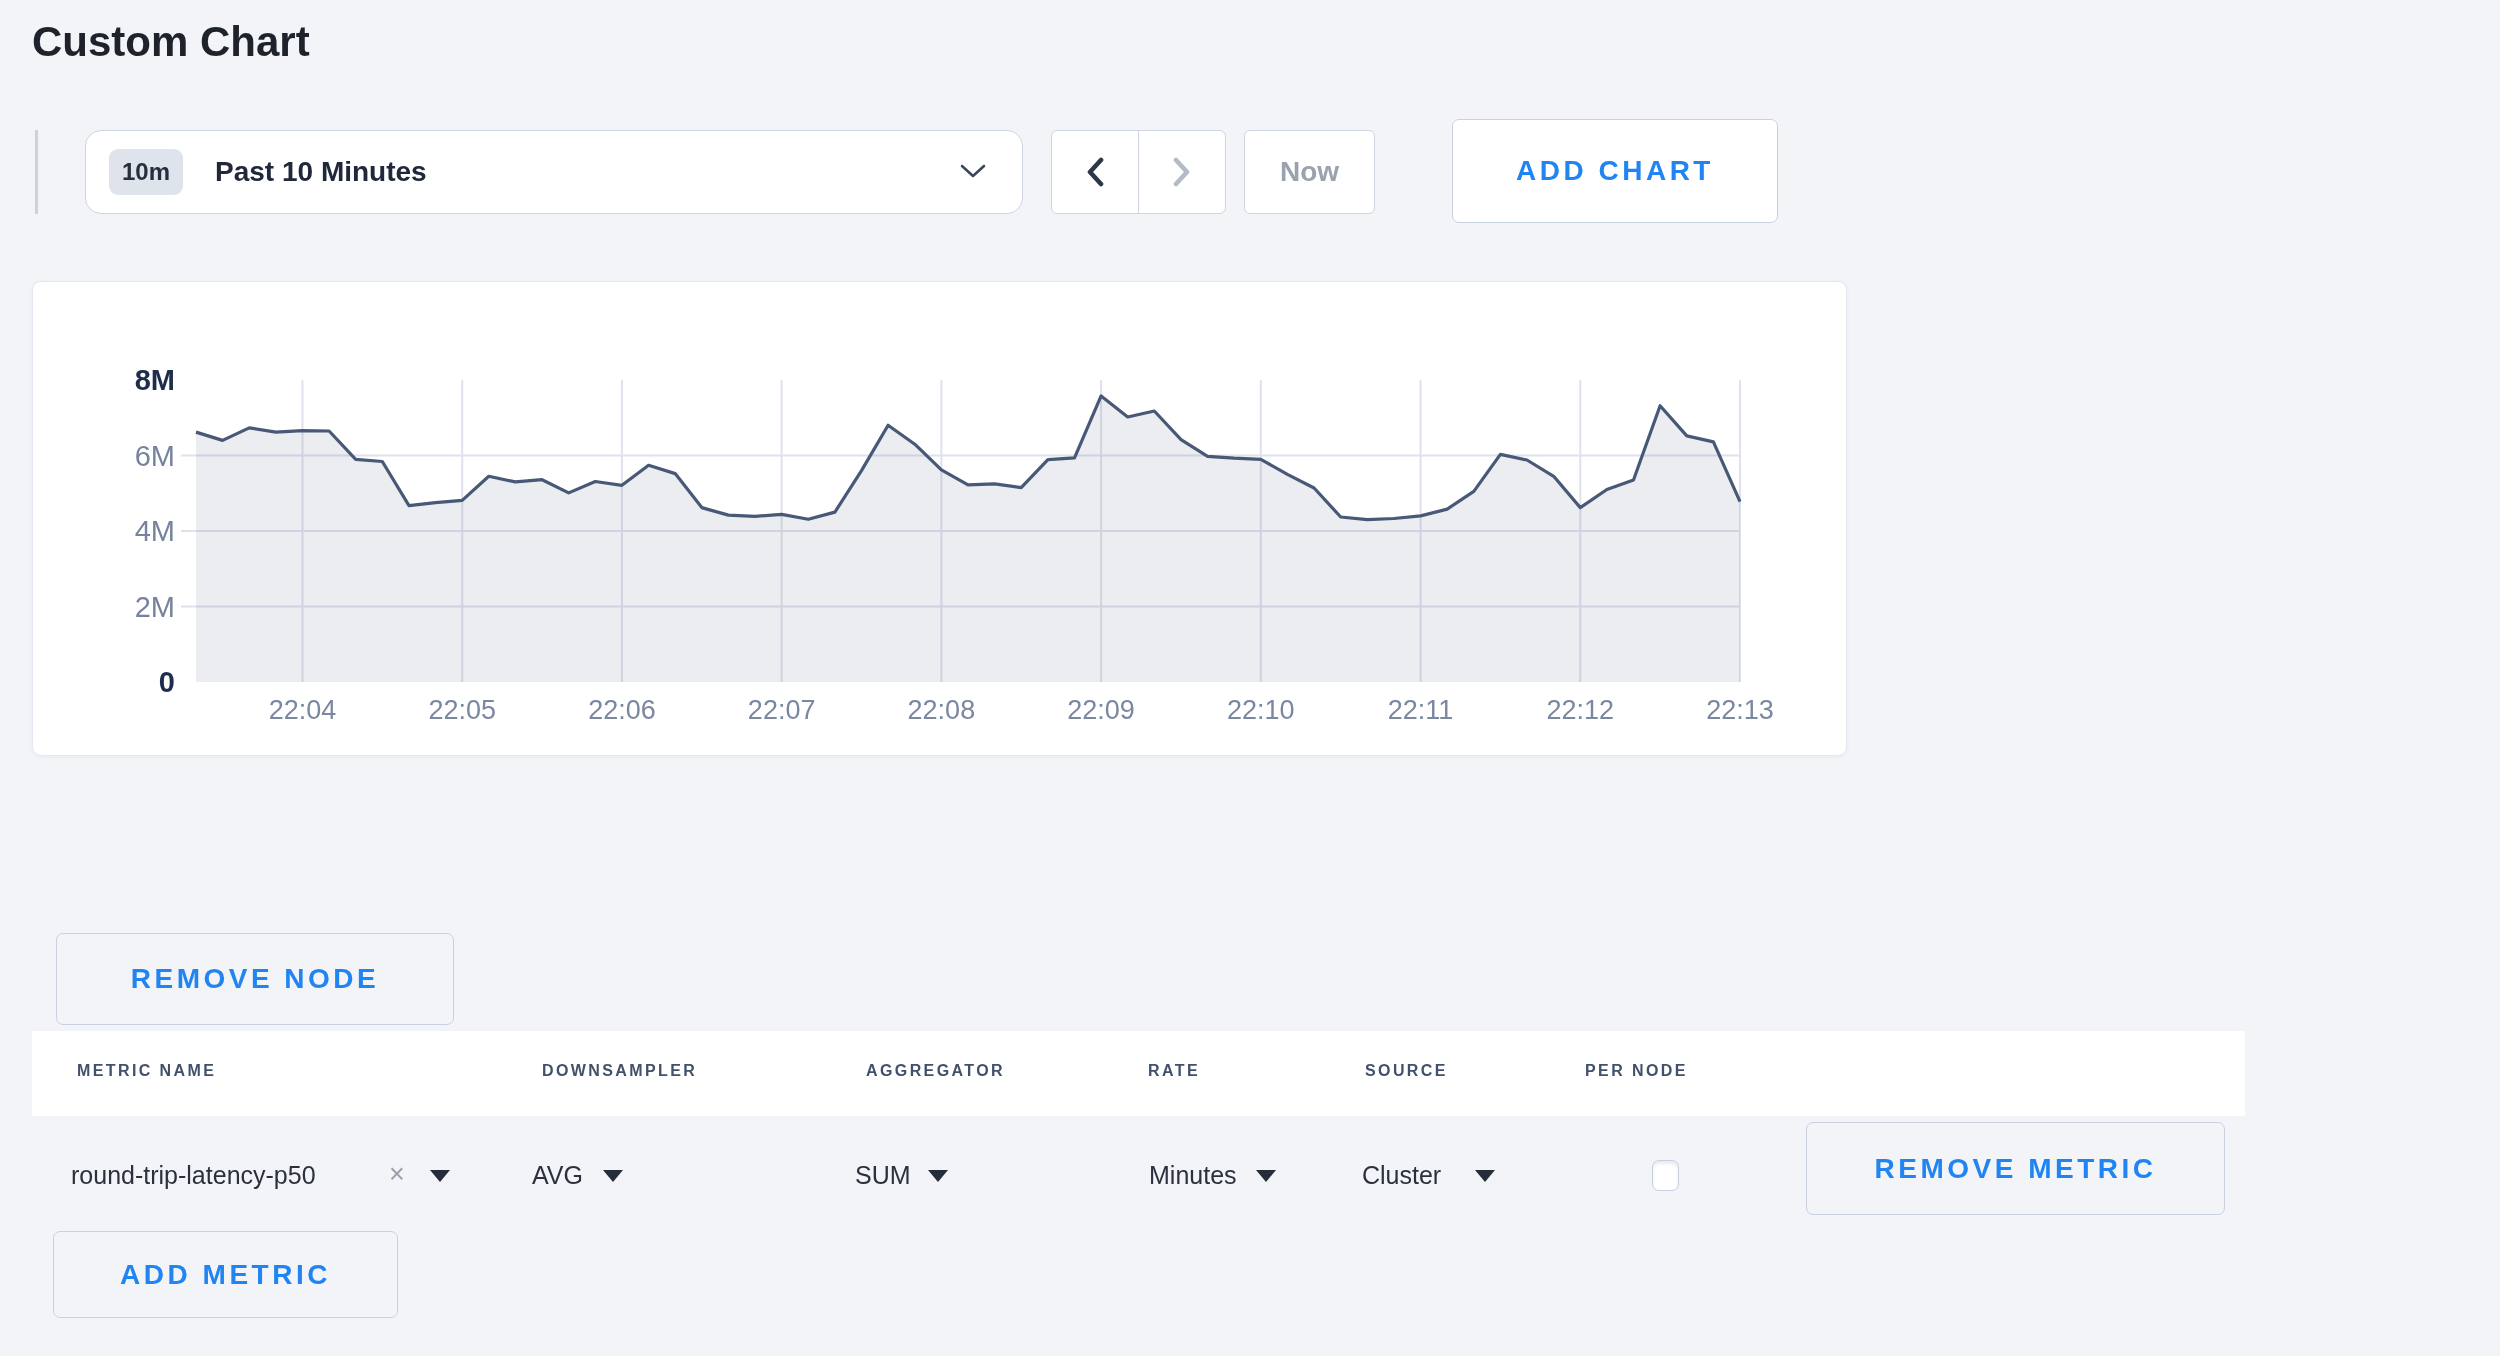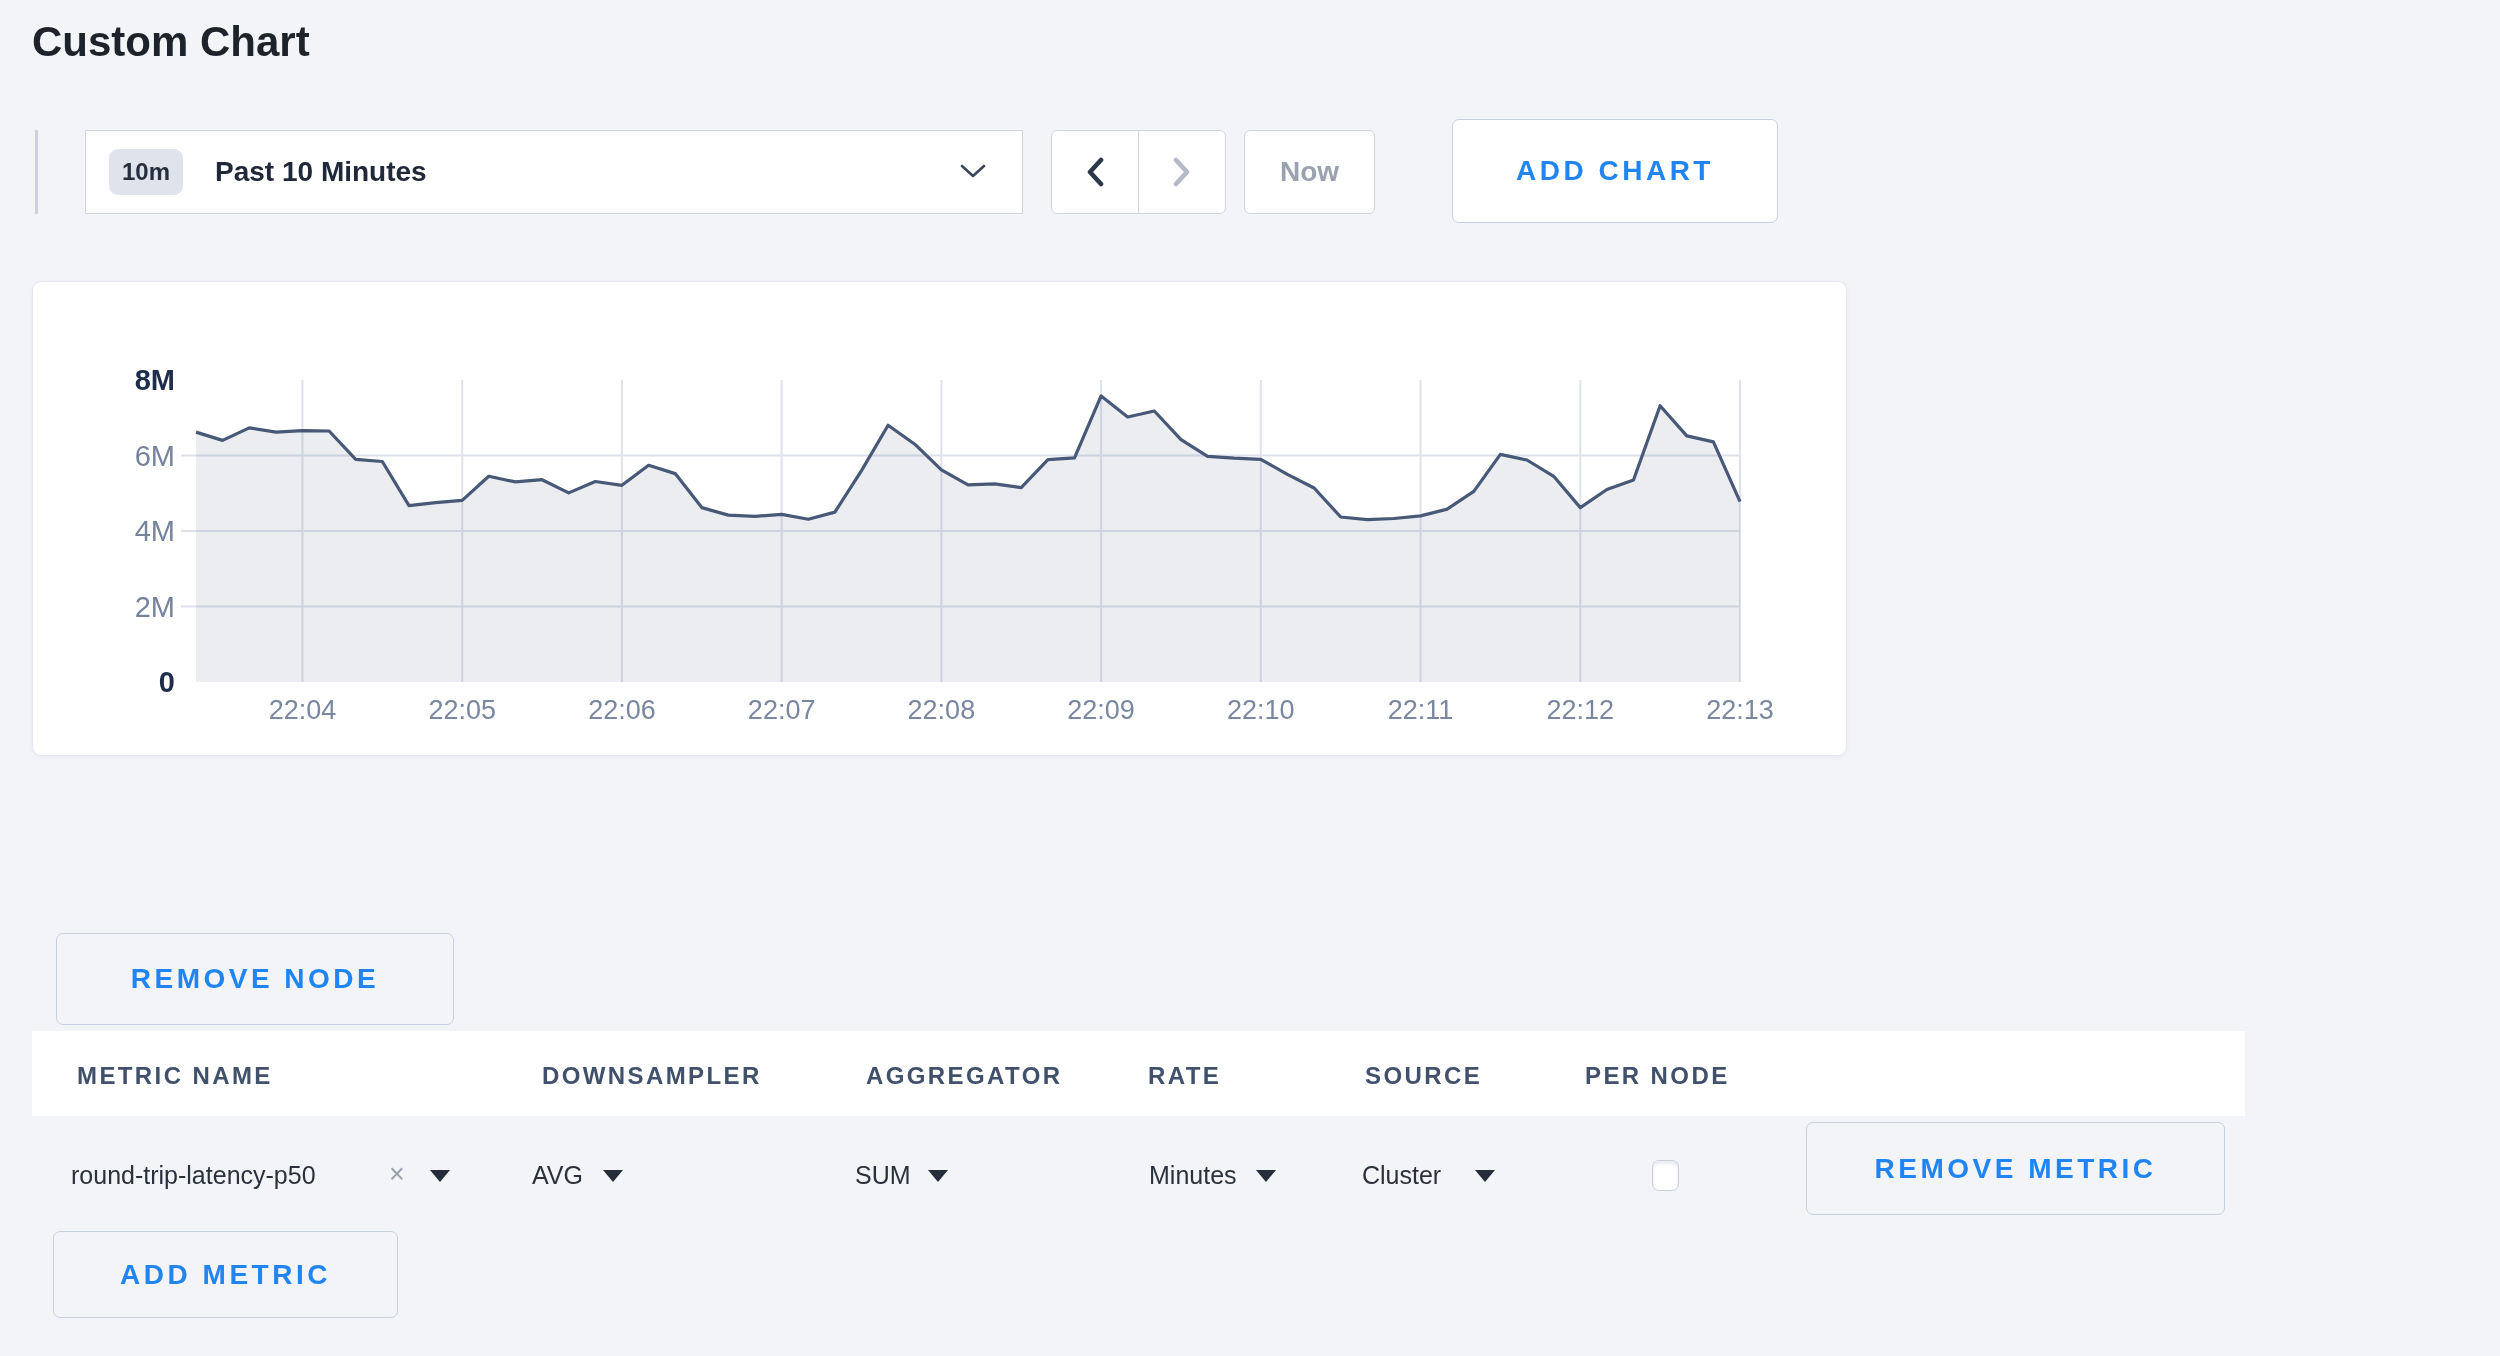--- a/index.html
+++ b/index.html
@@ -10,21 +10,21 @@
     overflow:hidden;
   }
   .page-title{
     position:absolute; left:32px; top:18px;
     font-size:42px; font-weight:bold; color:#1d222b;
   }
   
   .tw-divider{position:absolute; left:35px; top:130px; width:3px; height:84px; background:#ccd2dd;}
   .time-window{
     position:absolute; left:85px; top:130px; width:938px; height:84px;
-    background:#ffffff; border:1.5px solid #ced4e2; border-radius:0;
+    background:#ffffff; border:1.5px solid #ced4e2; border-radius:16px;
     box-sizing:border-box; display:flex; align-items:center; cursor:pointer;
   }
   .tw-badge{
     margin-left:23px; background:#dfe3ec; border-radius:9px;
     padding:9px 13px; font-size:24px; font-weight:bold; color:#272f3e;
   }
   .tw-label{margin-left:32px; font-size:28px; font-weight:bold; color:#20283a;}
   .tw-chevron{position:absolute; right:36px; top:32px;}
   .btn-box{
     position:absolute; background:#ffffff; border:1.5px solid #ced4e2; border-radius:6px;
@@ -54,21 +54,21 @@
     box-sizing:border-box; display:flex; align-items:center; cursor:pointer;
   }
   .units-label{margin-left:46px; font-size:29px; font-weight:bold; color:#242d3d;}
   .units-chevron{margin-left:26px; margin-top:4px;}
   .remove-chart{left:56px; top:933px; width:398px; height:92px;}
   
   .table-header-band{
     position:absolute; left:32px; top:1031px; width:2213px; height:85px; background:#ffffff;
   }
   .col-header{
-    position:absolute; top:1062px; font-size:24px; font-weight:bold;
+    position:absolute; top:1062px; font-size:16px; font-weight:bold;
     letter-spacing:2.4px; color:#41506b; white-space:nowrap;
   }
   .cell-text{position:absolute; font-size:25px; color:#2b313c; white-space:nowrap; cursor:pointer;}
   .x-icon{position:absolute; font-size:27px; color:#9aa0ab; cursor:pointer;}
   .caret{
     position:absolute; width:0; height:0; cursor:pointer;
     border-left:10px solid transparent; border-right:10px solid transparent;
     border-top:12px solid #252c3a;
   }
   .per-node-checkbox{

